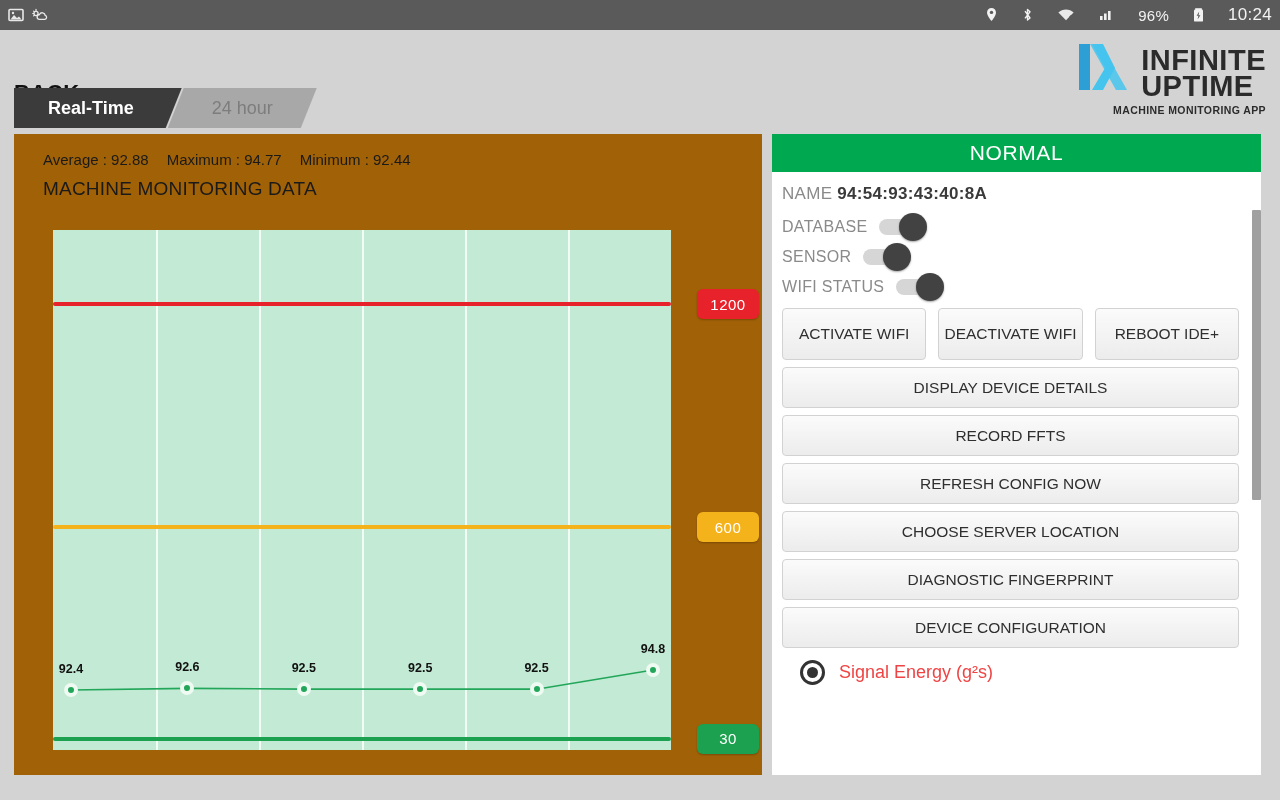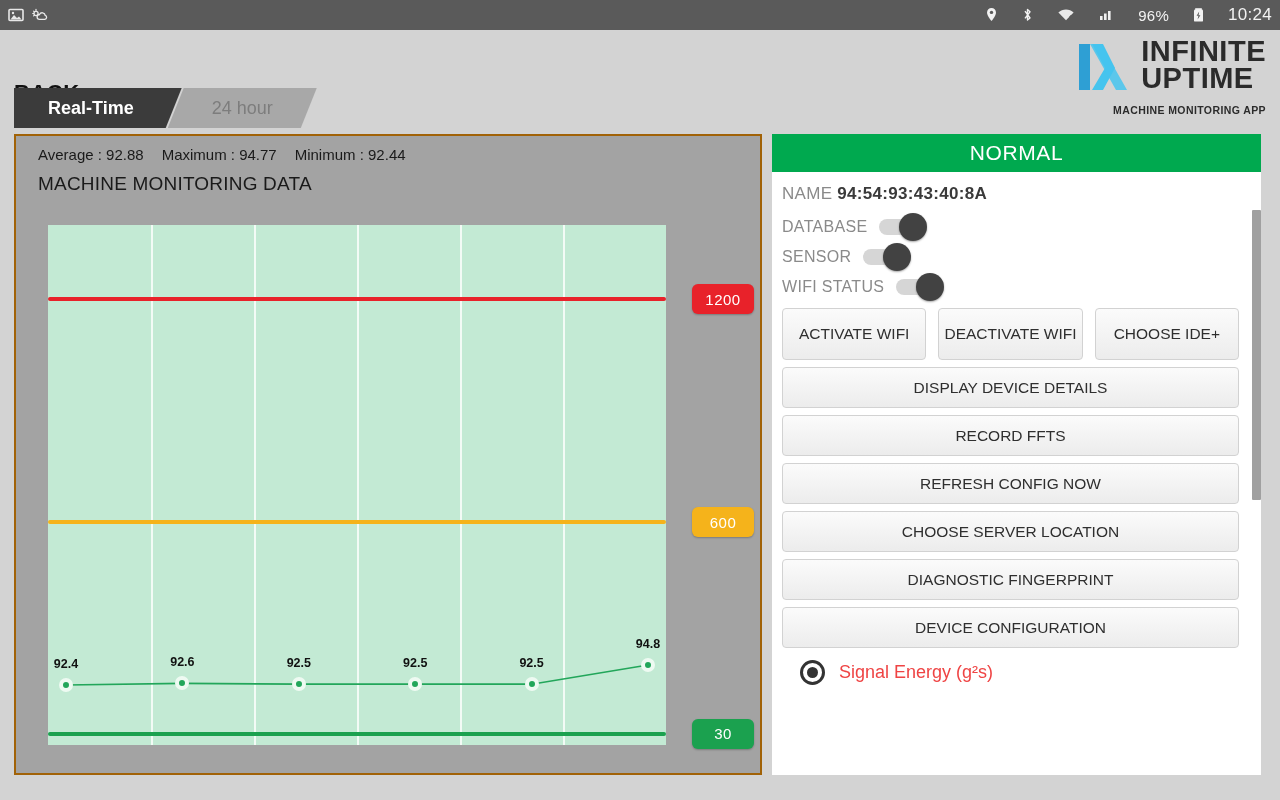--- a/index.html
+++ b/index.html
@@ -32,21 +32,21 @@
   }
   .back-btn {
     position: absolute; left: 14px; top: 52px;
     font-size: 22px; font-weight: bold; color: #111;
     letter-spacing: .5px; line-height: 1;
   }
   .logo {
     position: absolute; right: 14px; top: 8px;
     display: flex; flex-direction: column; align-items: flex-end;
   }
-  .logo-row { display: flex; align-items: flex-start; gap: 4px; }
+  .logo-row { display: flex; align-items: flex-end; gap: 4px; }
   .logo-words { display: flex; flex-direction: column; line-height: .92; }
   .logo-w1, .logo-w2 {
     font-size: 29px; font-weight: bold; color: #2b2b2b; letter-spacing: .5px;
   }
   .logo-tag {
     font-size: 10.5px; font-weight: bold; color: #2b2b2b;
     letter-spacing: .4px; margin-top: 4px;
   }
 
   
@@ -75,22 +75,22 @@
     position: relative;
     width: 1280px; height: 672px;
     background: #d3d3d3;
     padding: 6px 8px 0 14px;
     display: flex; gap: 10px;
   }
 
   
   .chartcard {
     width: 748px; height: 641px;
-    background: #a3a3a3;
-    border: 2px solid #a16207;
+    background: #a16207;
+    border: 7px solid #a16207;
     position: relative;
   }
   .stats {
     padding: 10px 0 0 22px;
     font-size: 15px; color: #1a1a1a;
     display: flex; gap: 18px;
   }
   .chart-title {
     padding: 10px 0 0 22px;
     font-size: 19px; color: #1a1a1a; letter-spacing: .2px;
@@ -381,21 +381,21 @@
       <div class="togglerow">
         <span class="lbl">WIFI STATUS</span>
         <span class="switch">
             <i class="knob"></i>
           </span>
       </div>
 
       <div class="btnrow">
         <div class="btn btn3">ACTIVATE WIFI</div>
         <div class="btn btn3">DEACTIVATE WIFI</div>
-        <div class="btn btn3">CHOOSE IDE+</div>
+        <div class="btn btn3">REBOOT IDE+</div>
       </div>
 
       <div class="btn btnwide">DISPLAY DEVICE DETAILS</div>
       <div class="btn btnwide">RECORD FFTS</div>
       <div class="btn btnwide">REFRESH CONFIG NOW</div>
       <div class="btn btnwide">CHOOSE SERVER LOCATION</div>
       <div class="btn btnwide">DIAGNOSTIC FINGERPRINT</div>
       <div class="btn btnwide">DEVICE CONFIGURATION</div>
 
 

